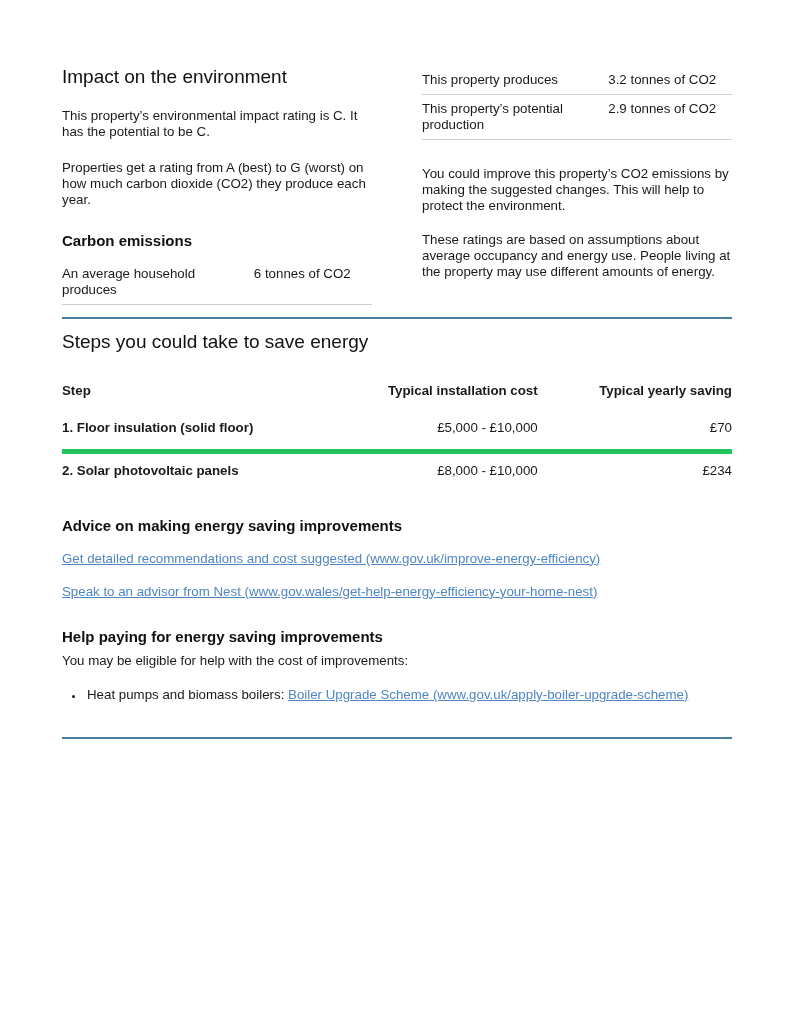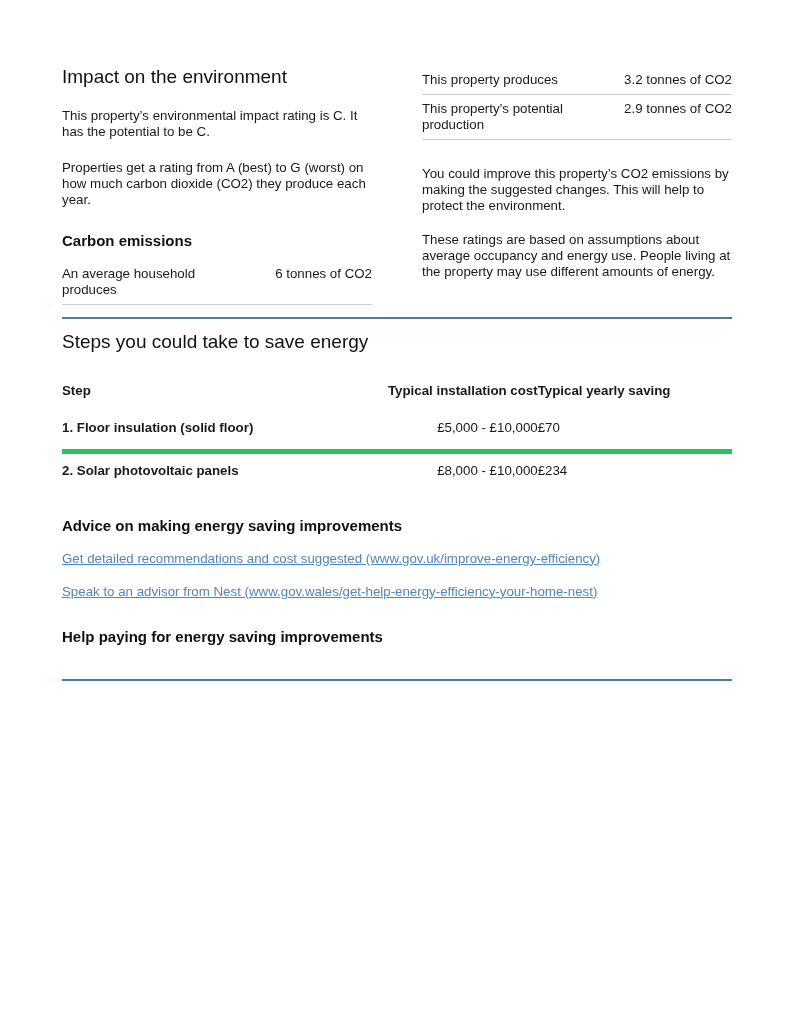--- a/index.html
+++ b/index.html
@@ -29,21 +29,21 @@
   .col-left .para2 { margin-bottom: 24px; }
   .col-left h3 { margin-bottom: 12px; }
 
   table.kv { width: 100%; border-collapse: collapse; }
   table.kv td {
     vertical-align: top;
     padding: 5px 0 6px 0;
     border-bottom: 1px solid #cfcfcf;
   }
   table.kv td.kv-label { width: 55%; text-align: left; }
-  table.kv td.kv-value { width: 45%; text-align: right; margin-top: 32px; }
+  table.kv td.kv-value { width: 45%; text-align: center; margin-top: 32px; }
   table.kv.no-top td { padding-top: 6px; }
 
   .col-right .para1 { margin-top: 26px; margin-bottom: 18px; }
 
   
   .divider {
     border: none;
     border-top: 2px solid #4a7e9b;
     margin: 12px 0 0 0;
   }
@@ -54,21 +54,21 @@
   table.steps { width: 100%; border-collapse: collapse; }
   table.steps th {
     font-weight: bold;
     padding: 24px 0 12px 0;
     vertical-align: bottom;
   }
   table.steps td { padding: 9px 0 13px 0; vertical-align: top; }
   table.steps tr.ruled td { border-bottom: 5px solid #22c55e; }
   .c-step   { width: 48%; text-align: left; }
   .c-cost   { width: 23%; text-align: right; }
-  .c-saving { width: 29%; text-align: left; }
+  .c-saving { width: 29%; text-align: right; }
   td.c-step { font-weight: bold; }
 
   .advice-heading { margin-top: 26px; margin-bottom: 16px; }
   .link-row { margin-bottom: 17px; }
   a.doc-link {
     color: #4f86c0;
     text-decoration: underline;
     cursor: pointer;
   }
   .help-heading { margin-top: 28px; margin-bottom: 8px; }
@@ -143,17 +143,21 @@
     </table>
 
   <h3 class="advice-heading">Advice on making energy saving improvements</h3>
 
   <p class="link-row"><a class="doc-link" href="#">Get detailed recommendations and cost suggested (www.gov.uk/improve-energy-efficiency)</a></p>
 
   <p class="link-row"><a class="doc-link" href="#">Speak to an advisor from Nest (www.gov.wales/get-help-energy-efficiency-your-home-nest)</a></p>
 
   <h3 class="help-heading">Help paying for energy saving improvements</h3>
 
+  <p class="help-intro">You may be eligible for help with the cost of improvements:</p>
 
+  <ul class="help-list">
+    <li><span>Heat pumps and biomass boilers: </span><a class="doc-link" href="#">Boiler Upgrade Scheme (www.gov.uk/apply-boiler-upgrade-scheme)</a></li>
+  </ul>
 
   <hr class="divider bottom">
 
 </div>
 
 </body></html>

